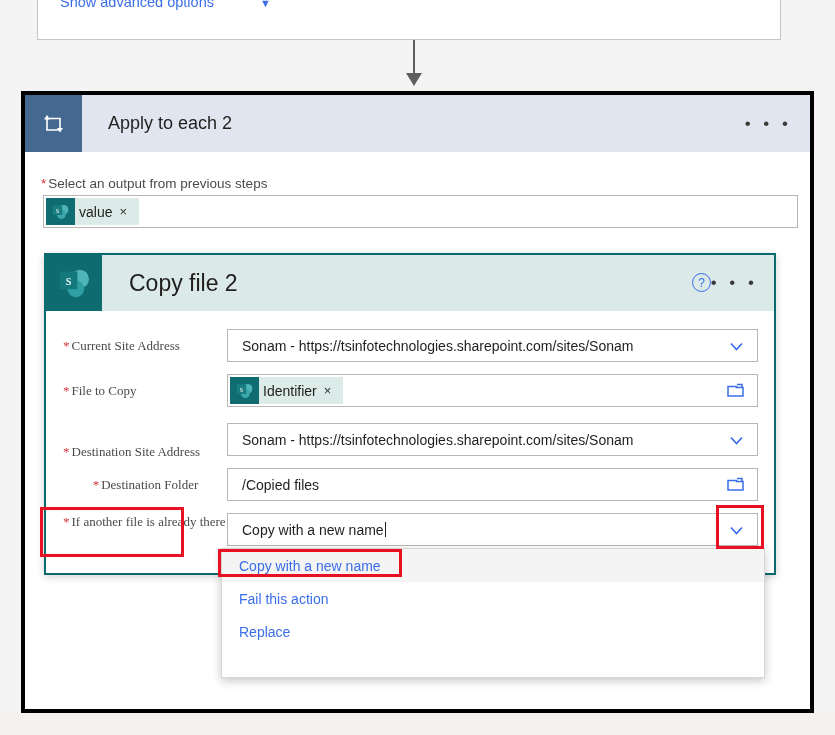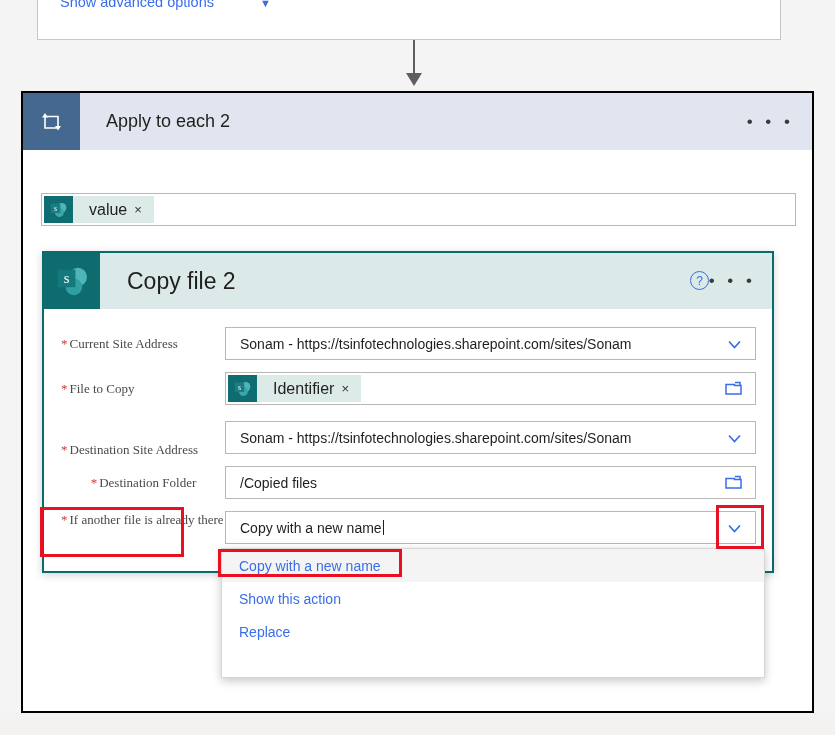--- a/index.html
+++ b/index.html
@@ -52,21 +52,21 @@
     border-right: 8px solid transparent;
     border-top: 13px solid #605e5c;
   }
 
   
   .apply-card {
     position: absolute;
     left: 21px; top: 91px;
     width: 793px; height: 622px;
     background: #ffffff;
-    border: 2px solid #000000;
+    border: 4px solid #000000;
   }
   .apply-header {
     position: absolute; left: 0; top: 0;
     width: 100%; height: 57px;
     background: #e1e5ef;
     display: flex; align-items: center;
   }
   .apply-icon-box {
     width: 57px; height: 57px;
     background: #44688f;
@@ -106,22 +106,22 @@
     background: #dceae8; height: 27px;
     margin-left: 2px;
   }
   .token-icon {
     width: 29px; height: 27px;
     background: #0f6c70;
     display: flex; align-items: center; justify-content: center;
     flex: 0 0 29px;
   }
   .token-label {
-    font-size: 16px; color: #201f1e;
-    padding: 0 7px 0 16px;
+    font-size: 14px; color: #201f1e;
+    padding: 0 7px 0 4px;
     white-space: nowrap;
   }
   .token-x {
     font-size: 13px; color: #323130;
     padding-right: 12px; cursor: pointer;
   }
 
   
   .copy-card {
     position: absolute;
@@ -251,20 +251,23 @@
           <path d="M6 7.5 L6 19 L19 19" fill="none" stroke="#ffffff" stroke-width="1.6"></path>
           <path d="M6 7.5 L19 7.5 L19 17" fill="none" stroke="#ffffff" stroke-width="1.6"></path>
           <path d="M6 4 L3 8.5 L9 8.5 Z" fill="#ffffff"></path>
           <path d="M19 21.5 L22 17 L16 17 Z" fill="#ffffff"></path>
         </svg>
       </div>
       <span class="apply-title">Apply to each 2</span>
       <span class="apply-ellipsis">• • •</span>
     </div>
 
+    <div class="apply-field-label">
+      <span class="req-star">*</span><span>Select an output from previous steps</span>
+    </div>
 
     <div class="apply-input">
       <span class="token">
         <span class="token-icon">
           <svg width="19" height="19" viewBox="0 0 22 22" aria-hidden="true">
             <circle cx="14.5" cy="9" r="5.6" fill="#4fb5b8"></circle>
             <circle cx="12" cy="14.5" r="5.2" fill="#38a6aa"></circle>
             <rect x="2" y="4" width="11" height="11" fill="#1a7e80"></rect>
             <text x="7.5" y="12.6" font-size="9" fill="#ffffff" font-family="Liberation Serif, serif" text-anchor="middle">s</text>
           </svg>
@@ -372,21 +375,21 @@
             </svg>
           </span>
         </div>
       </div>
 
     </div>
   </div>
 
   <div class="dropdown">
     <div class="dd-item sel">Copy with a new name</div>
-    <div class="dd-item">Show this action</div>
+    <div class="dd-item">Fail this action</div>
     <div class="dd-item">Replace</div>
   </div>
 
   <div class="hl" style="left:40px; top:507px; width:144px; height:50px;"></div>
   <div class="hl" style="left:716px; top:505px; width:48px; height:44px;"></div>
   <div class="hl" style="left:218px; top:549px; width:184px; height:28px;"></div>
 
 </div>
 
 </body></html>

